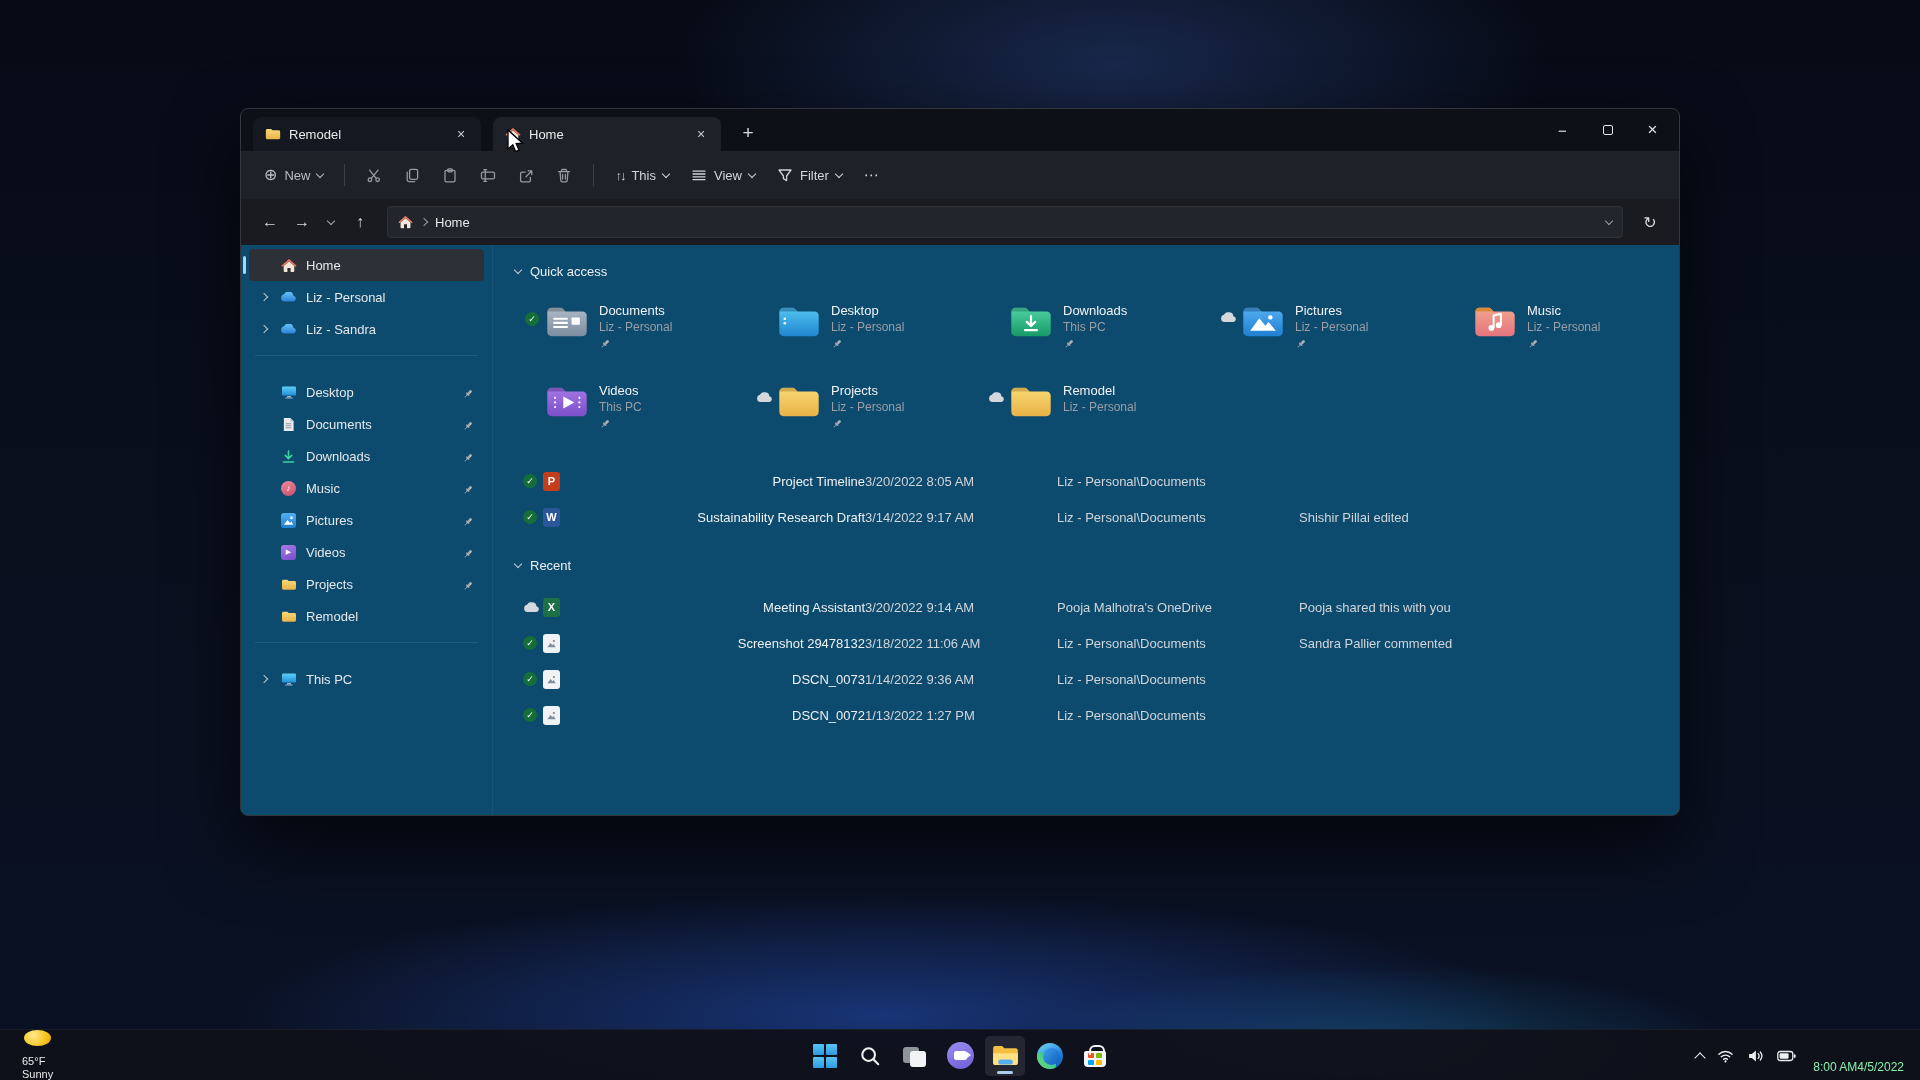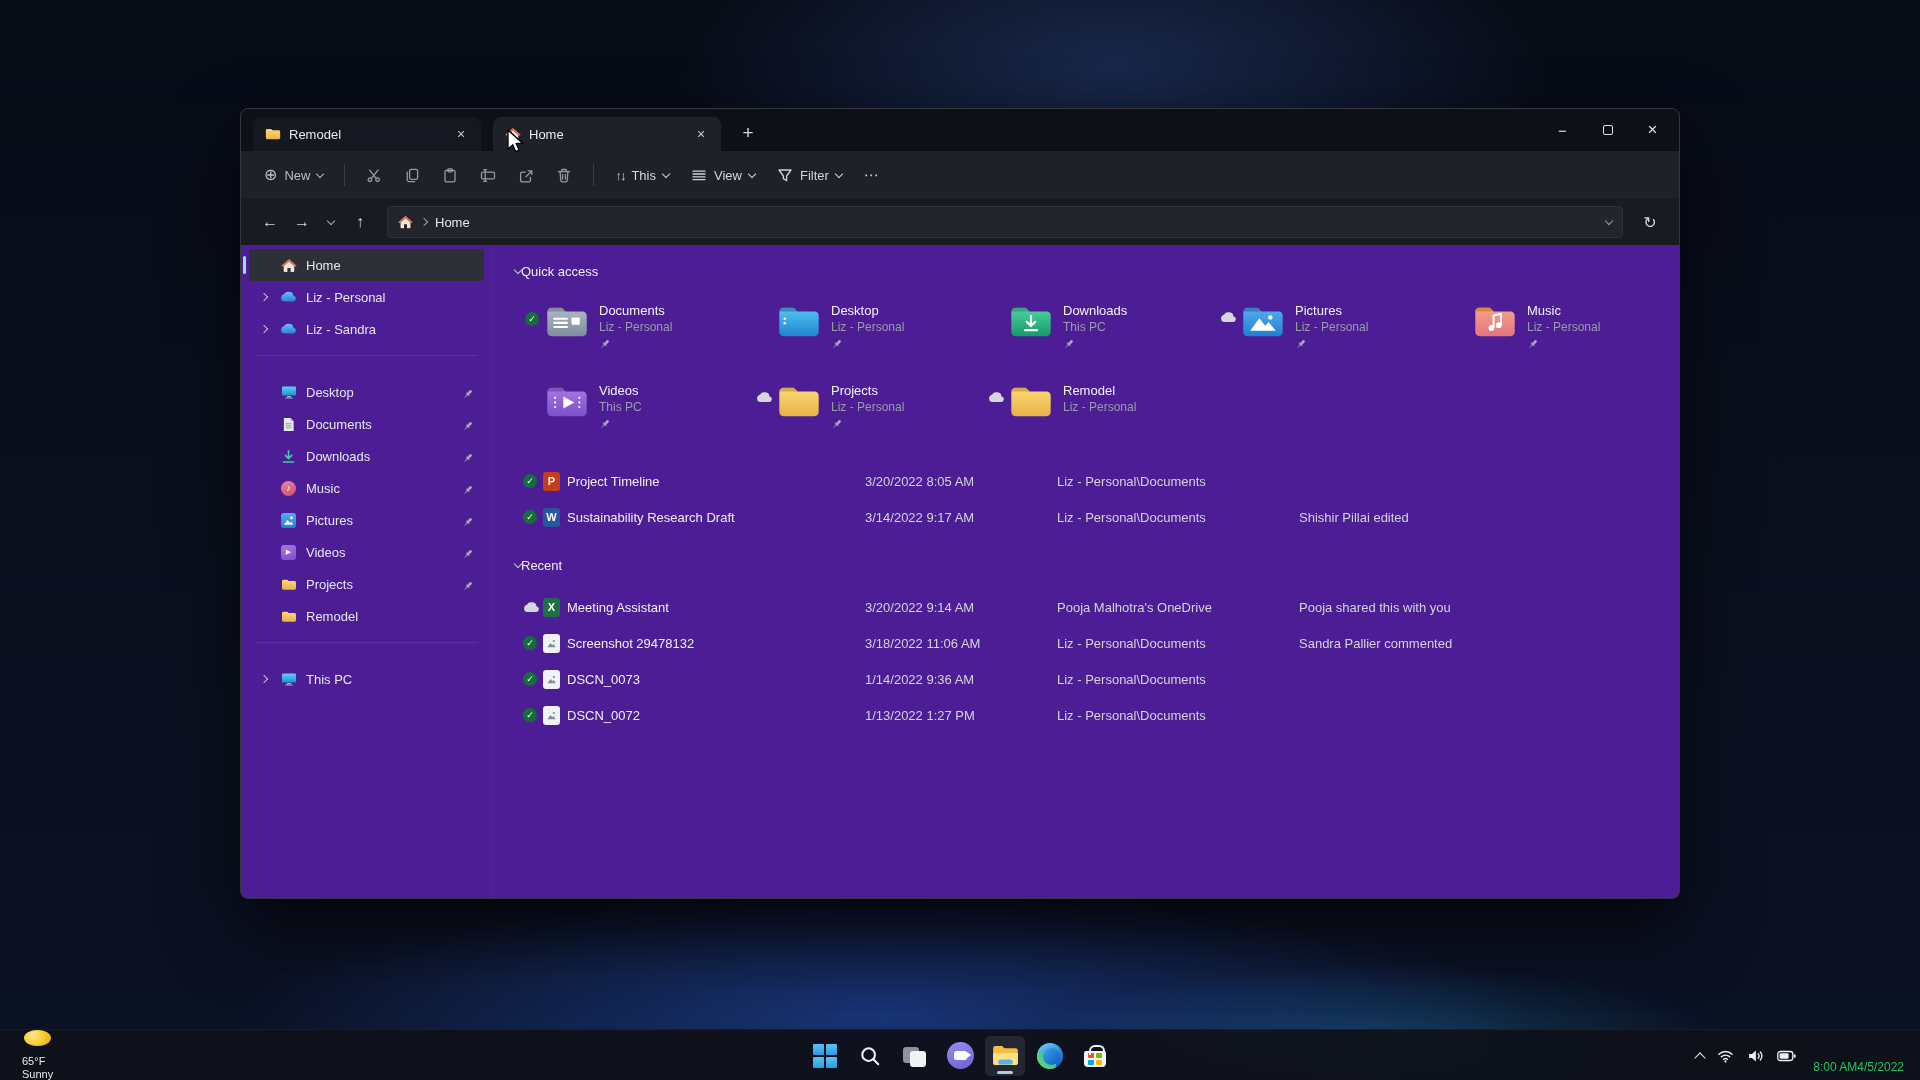--- a/index.html
+++ b/index.html
@@ -7,22 +7,22 @@
   body{
     font-family:"Liberation Sans", sans-serif;
     background:
       radial-gradient(ellipse 620px 260px at 58% 6%, rgba(52,86,160,.38), transparent 70%),
       radial-gradient(ellipse 900px 170px at 46% 94%, rgba(38,88,200,.50), transparent 72%),
       radial-gradient(ellipse 500px 120px at 72% 97%, rgba(30,140,190,.35), transparent 70%),
       linear-gradient(180deg,#070b16 0%, #0a101f 60%, #0a1124 100%);
     position:relative; color:#e8e9ea;
   }
   svg{display:block}
-  .win{ position:absolute; left:240px; top:108px; width:1440px; height:791px;
-    background:#4c1d95; border:1px solid #33363d; border-radius:8px;
+  .win{ position:absolute; left:240px; top:108px; width:1440px; height:708px;
+    background:#0c4a6e; border:1px solid #33363d; border-radius:8px;
     box-shadow:0 30px 70px rgba(0,0,0,.65); display:flex; flex-direction:column; overflow:hidden;}
   
   .tabbar{ height:42px; background:#0e1017; display:flex; align-items:flex-end; padding:0 0 0 12px; position:relative; flex:0 0 auto;}
   .tab{ width:228px; height:34px; display:flex; align-items:center; gap:8px; padding:0 10px 0 12px;
     border-radius:8px 8px 0 0; font-size:13px; color:#e9eaec; background:#151820; margin-right:12px;}
   .tab.active{ background:#1e2128; }
   .tab .lbl{ white-space:nowrap; overflow:hidden; }
   .tab-close{ margin-left:auto; color:#c8cbd1; font-size:14px; width:20px; height:20px; display:flex; align-items:center; justify-content:center; border-radius:4px;}
   .newtab{ background:none; border:none; color:#d6d8dc; font-size:19px; width:30px; height:30px; margin-bottom:3px; border-radius:4px; cursor:default;}
   .wincontrols{ position:absolute; right:4px; top:0; height:42px; display:flex; align-items:center;}
@@ -56,33 +56,33 @@
   .sidebar{ width:252px; padding-top:4px; border-right:1px solid rgba(255,255,255,.05); position:relative; flex:0 0 auto;}
   .side-item{ height:32px; margin:0 8px; border-radius:4px; display:flex; align-items:center; gap:9px; padding:0 10px 0 8px; font-size:13px; color:#e7e8ea; position:relative;}
   .side-item.selected{ background:#2d3037; }
   .sel-bar{ position:absolute; left:-6px; top:7px; bottom:7px; width:3px; border-radius:2px; background:#9fdcf8; }
   .chev-slot{ width:14px; display:flex; align-items:center; justify-content:center; color:#bfc3c9; flex:0 0 auto;}
   .side-item .icon16{ width:17px; height:17px; display:flex; align-items:center; justify-content:center; flex:0 0 auto;}
   .side-item .pin{ margin-left:auto; }
   .side-div{ height:1px; background:rgba(255,255,255,.09); margin:10px 14px 20px 14px; }
   
   .main{ flex:1; padding:14px 24px 0 20px; min-width:0; }
-  .sect-h{ display:flex; align-items:center; height:24px; font-size:13px; color:#eceef0; }
+  .sect-h{ display:flex; align-items:center; gap:9px; height:24px; font-size:13px; color:#eceef0; }
   .sect-h .chev{ color:#c9ccd2; margin-left:2px;}
   .tiles{ display:flex; flex-wrap:wrap; width:1170px; margin-top:14px; }
   .tile{ width:232px; height:76px; display:flex; align-items:flex-start; padding-left:10px; border-radius:4px; margin-bottom:4px;}
   .tile-status{ width:18px; margin-top:15px; display:flex; justify-content:center; flex:0 0 auto;}
   .qa-folder{ width:44px; height:37px; margin:6px 10px 0 4px; flex:0 0 auto;}
   .tile-text{ display:flex; flex-direction:column; margin-top:5px; min-width:0;}
   .tile-name{ font-size:13px; color:#f2f3f5; line-height:17px; white-space:nowrap;}
   .tile-loc{ font-size:12px; color:#9a9ea6; line-height:16px; white-space:nowrap;}
   .pin{ width:12px; height:12px; fill:#a9adb4; margin-top:3px;}
   .rows{ margin-top:6px; }
   .frow{ height:36px; display:grid; grid-template-columns:20px 24px 298px 192px 242px auto; align-items:center; padding-left:10px; font-size:13px; border-radius:4px;}
-  .r-name{ color:#f0f1f3; white-space:nowrap; overflow:hidden;}
+  .r-name{ color:#f0f1f3; white-space:nowrap; overflow:hidden;text-align:right;}
   .r-date,.r-loc,.r-act{ color:#d2d5d9; white-space:nowrap; overflow:hidden;}
   .badge-check{ width:14px; height:14px; border-radius:50%; background:#12805c; background:#156e3a; display:flex; align-items:center; justify-content:center; color:#fff; font-size:9px; line-height:1;}
   .badge-cloud{ width:17px; height:11px; }
   .ft{ width:17px; height:19px; border-radius:3px; display:flex; align-items:center; justify-content:center; color:#fff; font-size:11px; font-weight:700;}
   .ft.ppt{ background:#c43e1c; } .ft.word{ background:#2b579a; } .ft.excel{ background:#1e7145; }
   .ft.img{ background:#f0f2f4; }
   .mt16{ margin-top:16px; } .mt18{ margin-top:18px; }
   
   .statusbar{ height:34px; border-top:1px solid rgba(255,255,255,.07); display:flex; align-items:center; padding:0 14px 0 14px; font-size:12px; color:#cfd2d7; flex:0 0 auto;}
   .sb-right{ margin-left:auto; display:flex; gap:14px; align-items:center; padding-right:6px;}
@@ -105,21 +105,21 @@
   .cam{ position:relative; width:13px; height:9px; background:#fff; border-radius:2.5px;}
   .cam::after{ content:''; position:absolute; right:-4px; top:1px; border-left:4px solid #fff; border-top:3.5px solid transparent; border-bottom:3.5px solid transparent;}
   .edge{ width:26px; height:26px; border-radius:50%; background:linear-gradient(150deg,#6fd3f2 5%,#2a84dd 55%,#0b59ad 95%); position:relative; overflow:hidden;}
   .edge::before{ content:''; position:absolute; left:-22%; bottom:-30%; width:95%; height:95%; border-radius:50%; background:linear-gradient(45deg,#9be15d,#16c2a3);}
   .edge::after{ content:''; position:absolute; left:22%; top:20%; width:68%; height:68%; border-radius:50%; background:linear-gradient(135deg,#3fa2ef,#0c5cb8);}
   .storebag{ position:relative; width:22px; height:16px; background:#f4f5f7; border-radius:2px 2px 4px 4px; margin-top:6px; display:grid; grid-template-columns:1fr 1fr; gap:2px; padding:2px 4px;}
   .storebag::before{ content:''; position:absolute; top:-6px; left:5px; width:12px; height:8px; border:2.4px solid #f4f5f7; border-bottom:none; border-radius:6px 6px 0 0;}
   .storebag span{ border-radius:1px; }
   .tray{ position:absolute; right:10px; top:0; height:51px; display:flex; align-items:center; gap:13px; padding:0 6px;}
   .tray-ic{ display:flex; align-items:center; justify-content:center; background:none; border:none;}
-  .clock{ text-align:left; font-size:12px; line-height:15px; color:#22c55e; padding-left:4px;margin-top:24px;}
+  .clock{ text-align:left; font-size:12px; line-height:15px; color:#86efac; padding-left:4px;margin-top:24px;}
   .chev-up-big{ width:8px; height:8px; border-right:1.6px solid #e8e9ea; border-bottom:1.6px solid #e8e9ea; transform:rotate(-135deg); margin-top:4px;}
   .cursor{ position:absolute; left:502px; top:128px; z-index:50; pointer-events:none;}
   .hiddefs{ position:absolute; width:0; height:0; overflow:hidden; }
 </style>
 </head>
 <body>
 
 <svg class="hiddefs" aria-hidden="true">
   <defs>
     <symbol id="sym-folder" viewBox="0 0 48 40">

